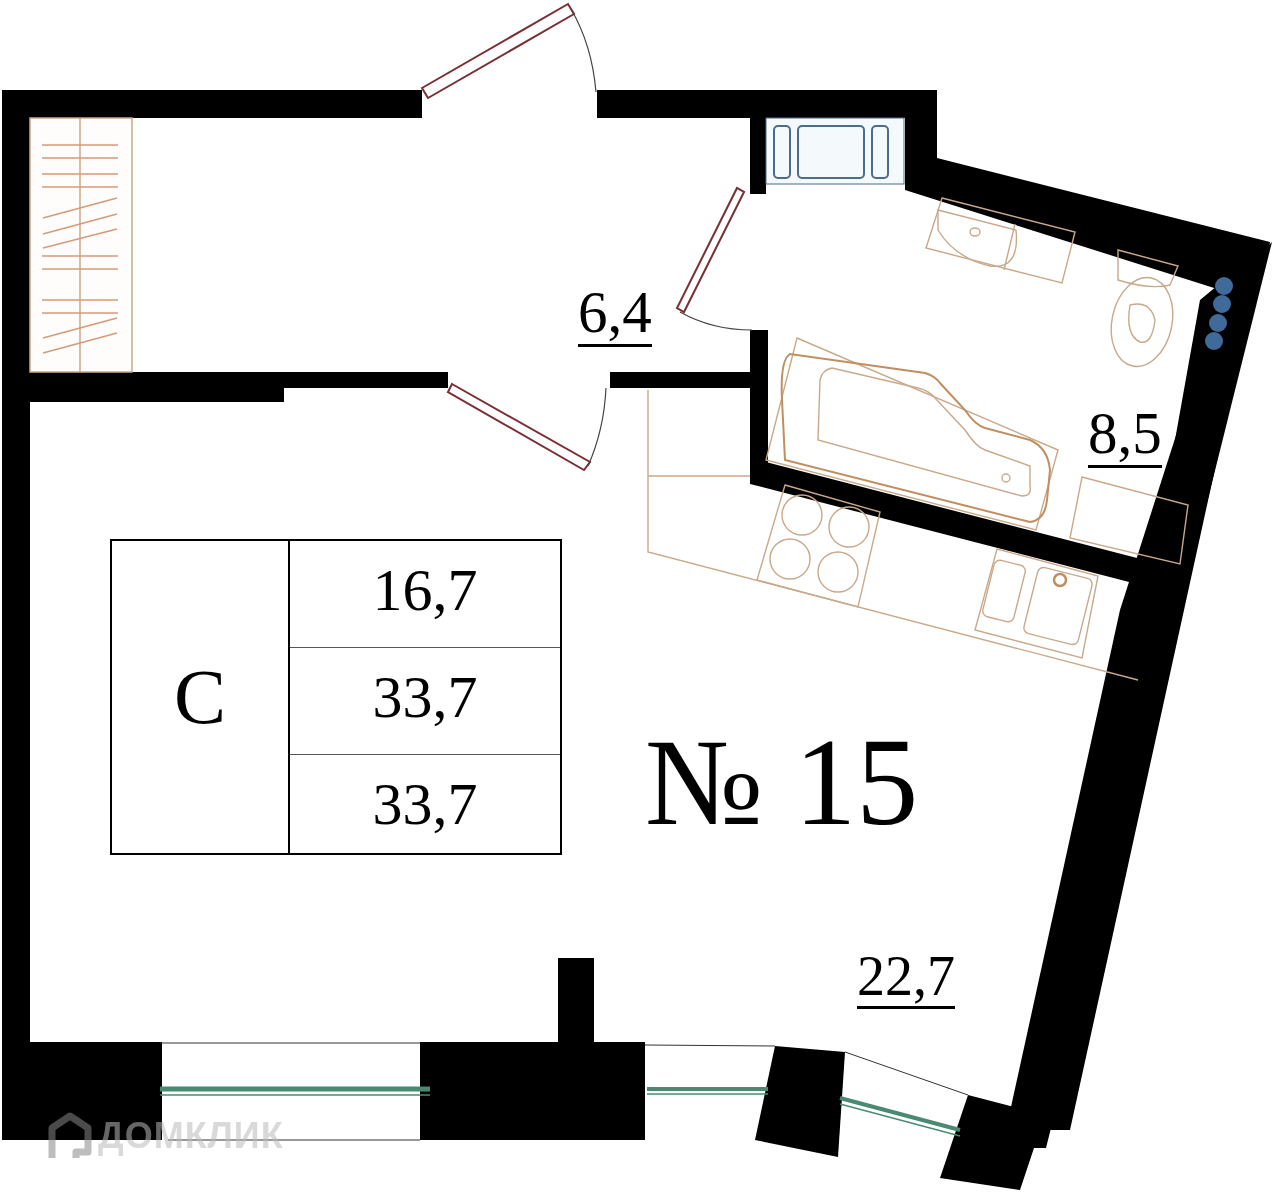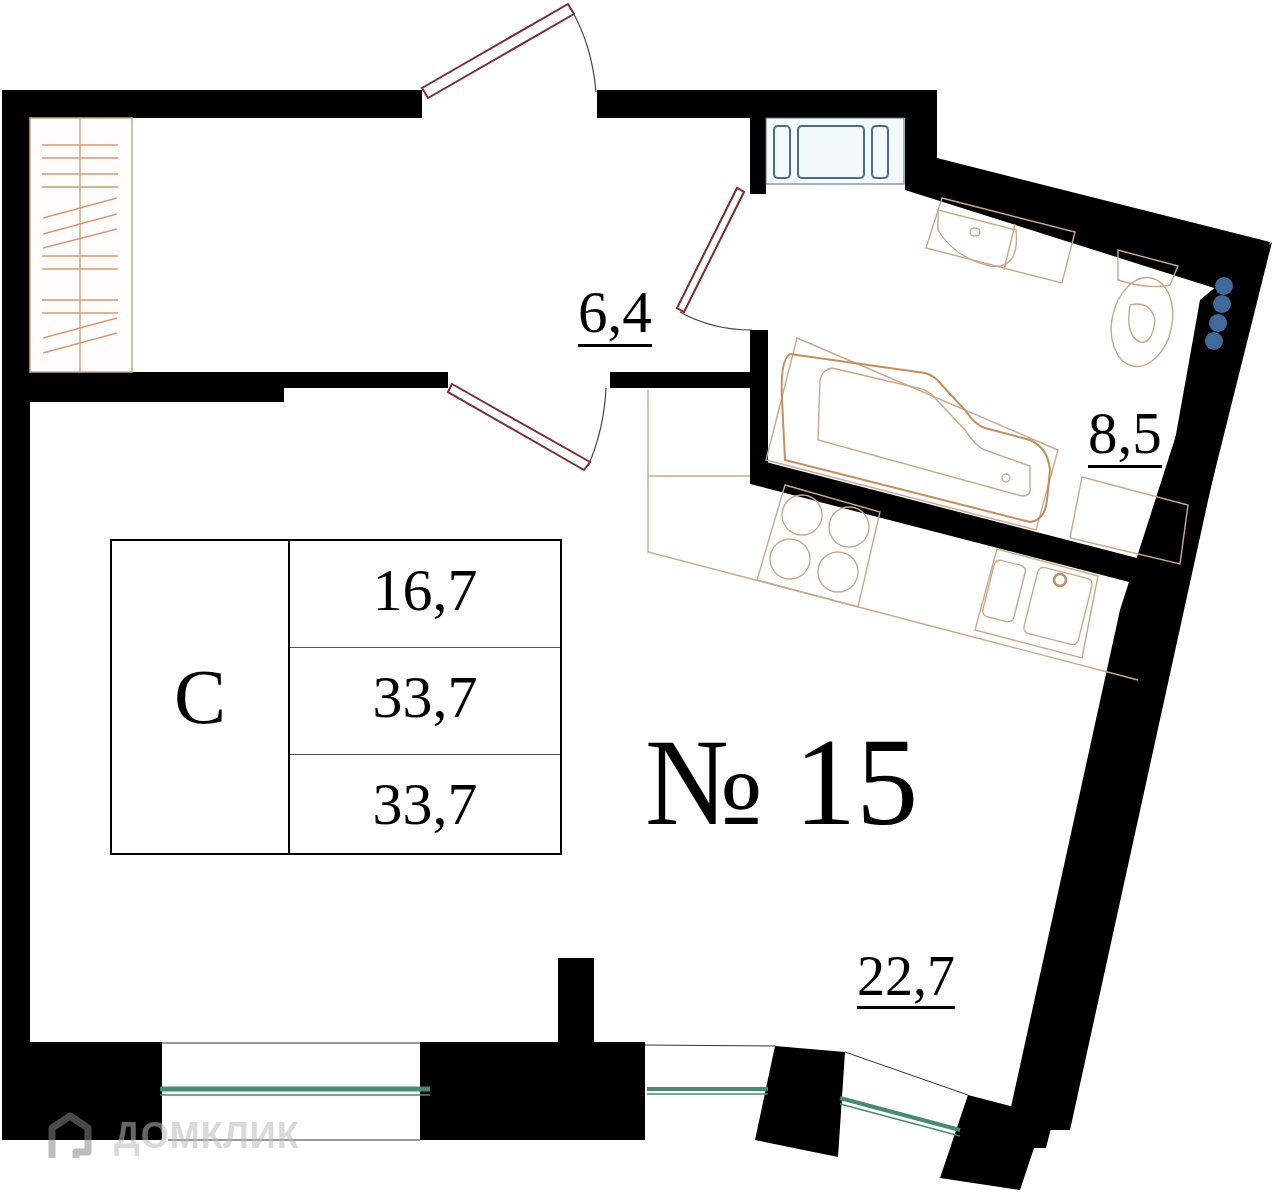--- a/index.html
+++ b/index.html
@@ -14,21 +14,21 @@
     .radiator { fill: none; stroke: #4d6b8a; stroke-width: 2; }
     .window-glass { stroke: #4a8a72; }
     .label { position: absolute; color: #000000; font-family: "Liberation Serif", serif; white-space: nowrap; }
     .area-label { font-size: 59px; border-bottom: 3px solid #000; line-height: 1; padding-bottom: 2px; }
     #legend { position: absolute; left: 110px; top: 539px; width: 452px; height: 316px; border: 2px solid #000; box-sizing: border-box; display: flex; }
     #legend .type-cell { width: 176px; border-right: 2px solid #000; display: flex; align-items: center; justify-content: center; font-size: 78px; }
     #legend .vals { flex: 1; display: flex; flex-direction: column; }
     #legend .val { flex: 1; display: flex; align-items: center; justify-content: center; font-size: 60px; font-family: Liberation Serif, serif; }
     #legend .val + .val { border-top: 1px solid #555; margin-top: 8px; }
     #apt-number { left: 645px; top: 712px; font-size: 124px; }
-    #watermark { position: absolute; left: 48px; top: 1112px; display: flex; align-items: center; gap: 22px; opacity: 0.55; }
+    #watermark { position: absolute; left: 48px; top: 1112px; display: flex; align-items: center; gap: 6px; opacity: 0.55; }
     #watermark .wm-text { font-family: "Liberation Sans", sans-serif; font-weight: bold; font-size: 36px; color: #bbbbbb; letter-spacing: 1px; }
   </style>
 </head>
 <body>
 
 <svg id="plan" viewBox="0 0 1280 1200" xmlns="http://www.w3.org/2000/svg">
 
   <g>
 
     <rect class="wall" x="2" y="90" width="420" height="28"></rect>

